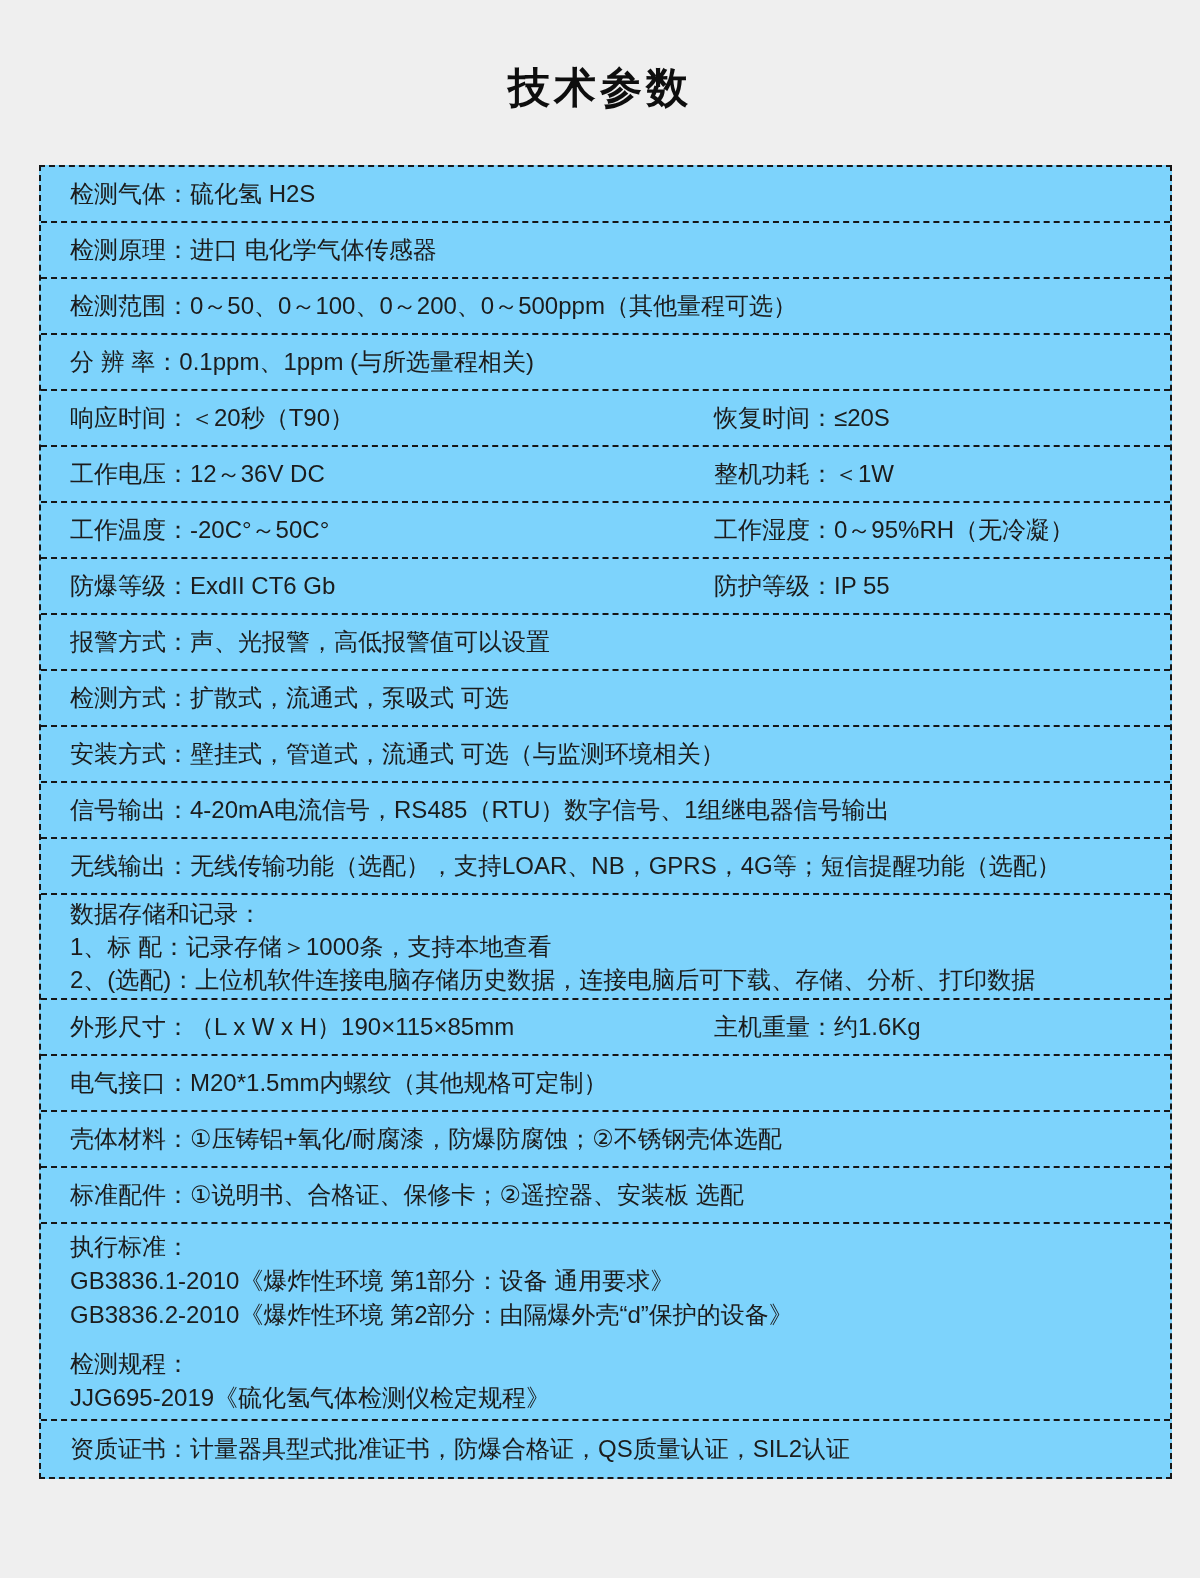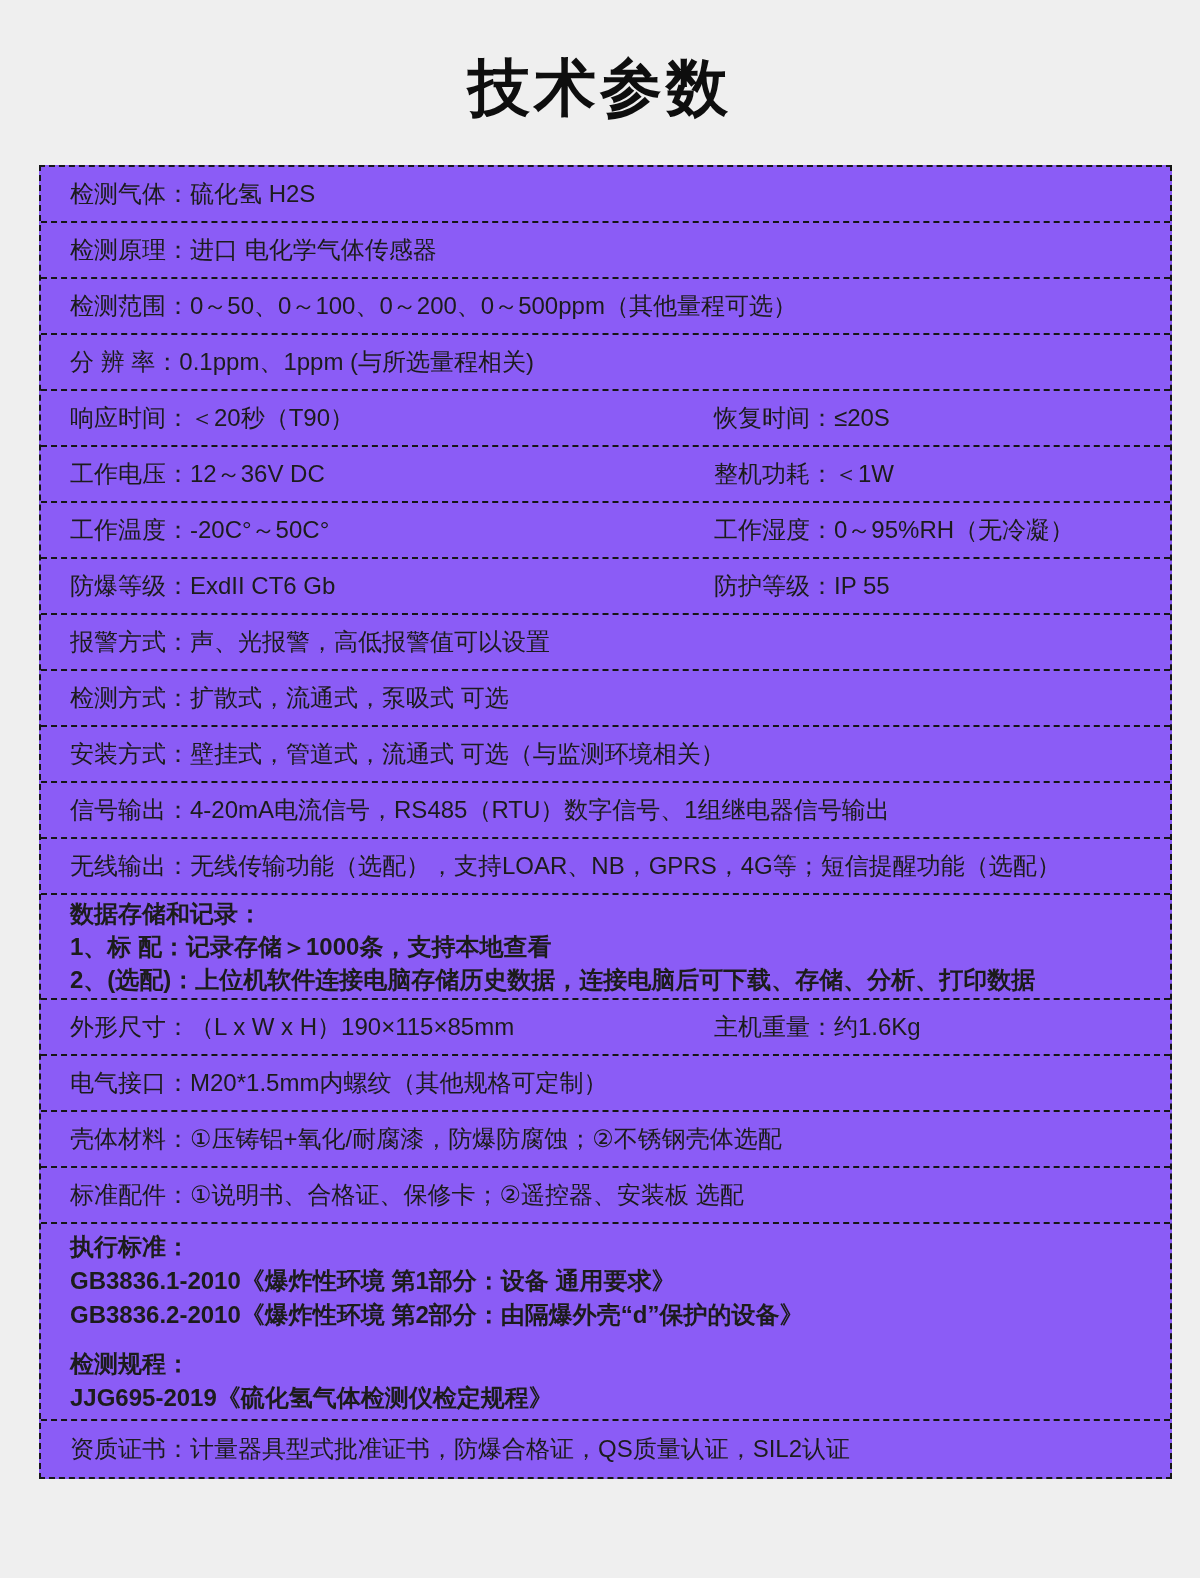--- a/index.html
+++ b/index.html
@@ -19,31 +19,31 @@
     width: 1200px;
     height: 1578px;
     overflow: hidden;
   }
   .title {
     margin: 0;
     padding-top: 50px;
     height: 76px;
     line-height: 76px;
     text-align: center;
-    font-size: 62px;
+    font-size: 42px;
     font-weight: 700;
     letter-spacing: 4px;
     color: #0e0e0e;
   }
   .spec-table {
     box-sizing: border-box;
     width: 1133px;
     margin: 39px 0 0 39px;
     border: 2px dashed #161616;
-    background: #8b5cf6;
+    background: #7dd3fc;
   }
   .row {
     box-sizing: border-box;
     display: flex;
     align-items: center;
     min-height: 56px;
     padding: 0 12px 0 29px;
     border-bottom: 2px dashed #161616;
     font-size: 24px;
     line-height: 30px;
@@ -58,21 +58,20 @@
     width: 644px;
     flex: 0 0 644px;
   }
   .cell.right {
     flex: 1 1 auto;
   }
   .row.multi {
     display: block;
     padding-top: 2px;
     padding-bottom: 2px;
-    font-weight: bold;
   }
   .row.multi .line {
     min-height: 33px;
     line-height: 33px;
     font-size: 24px;
   }
   .row.standards-row {
     padding-top: 6px;
     padding-bottom: 4px;
   }

